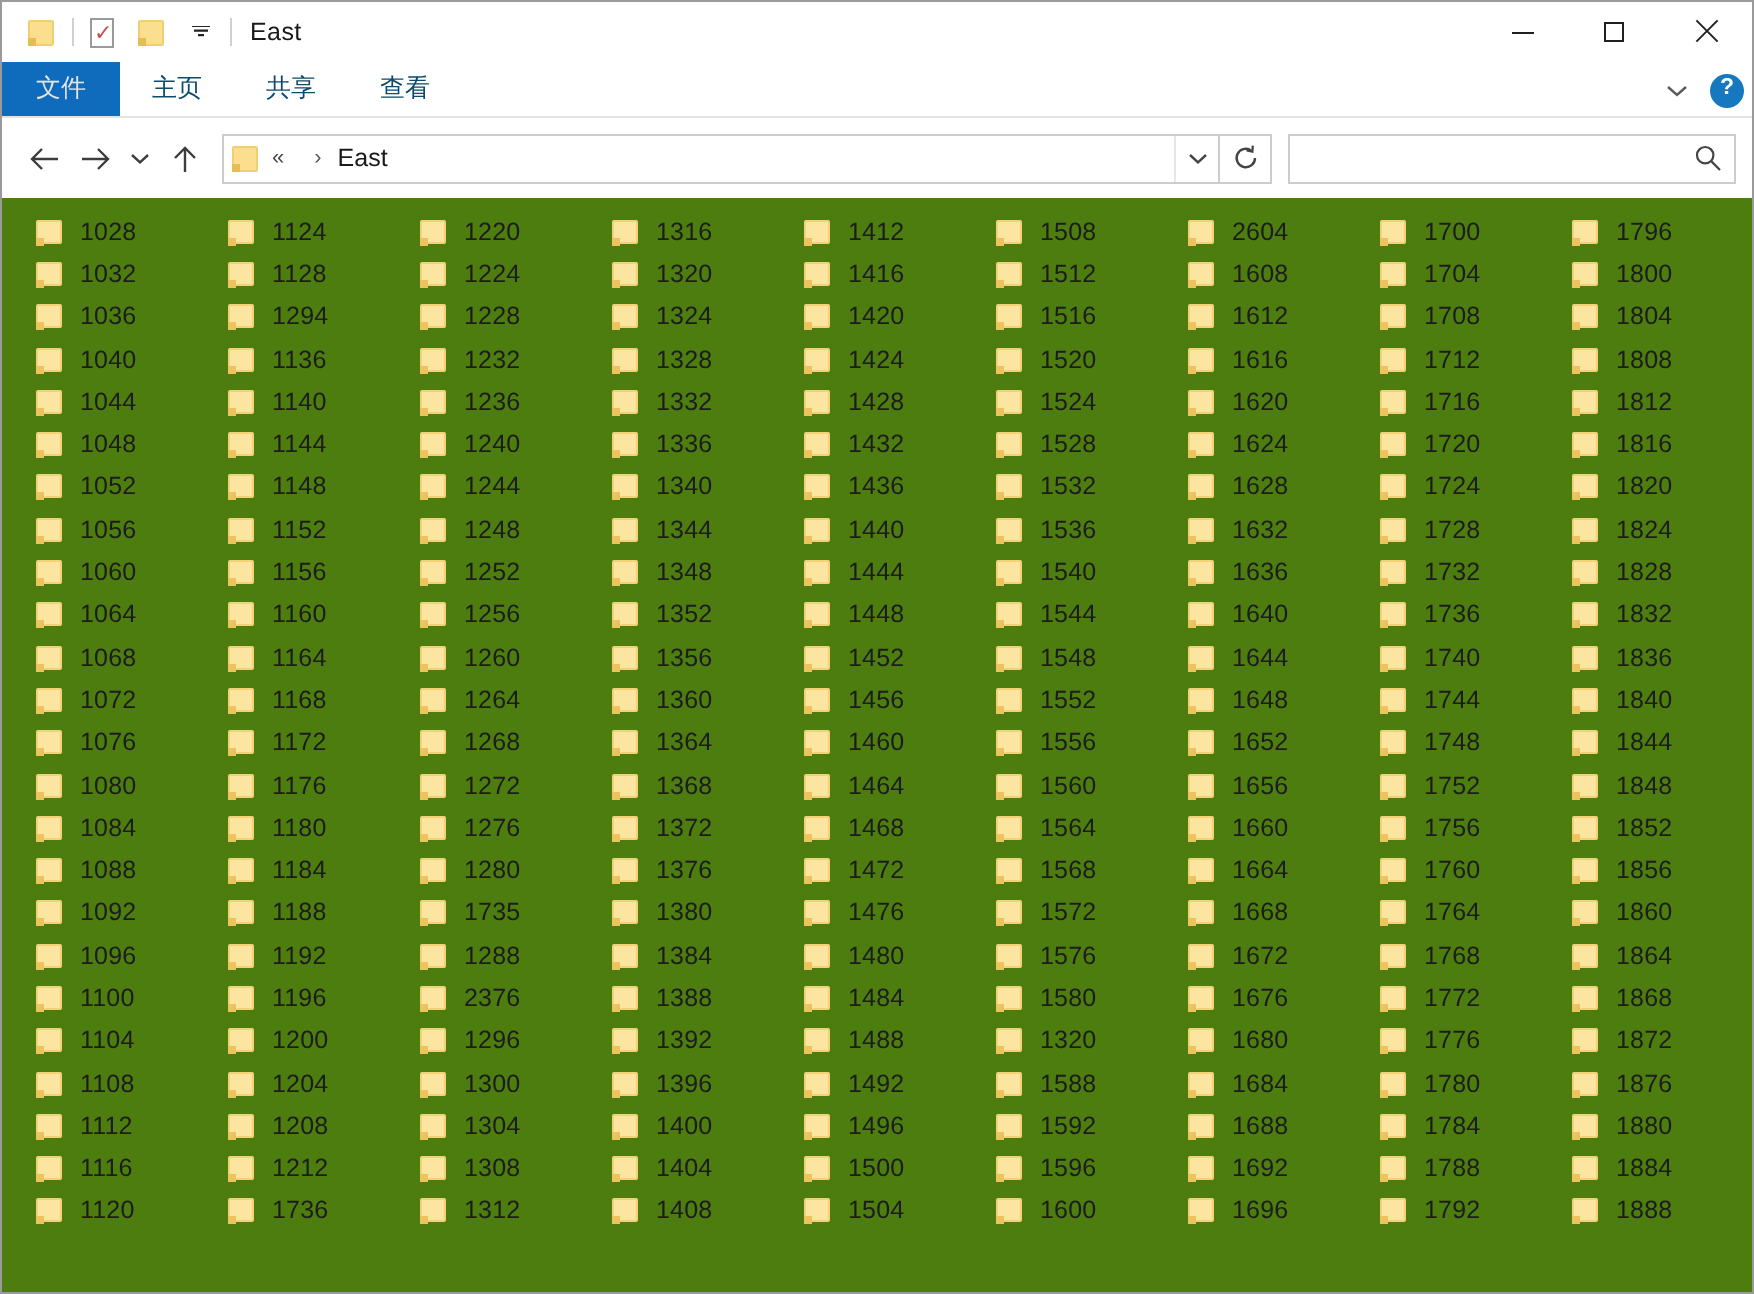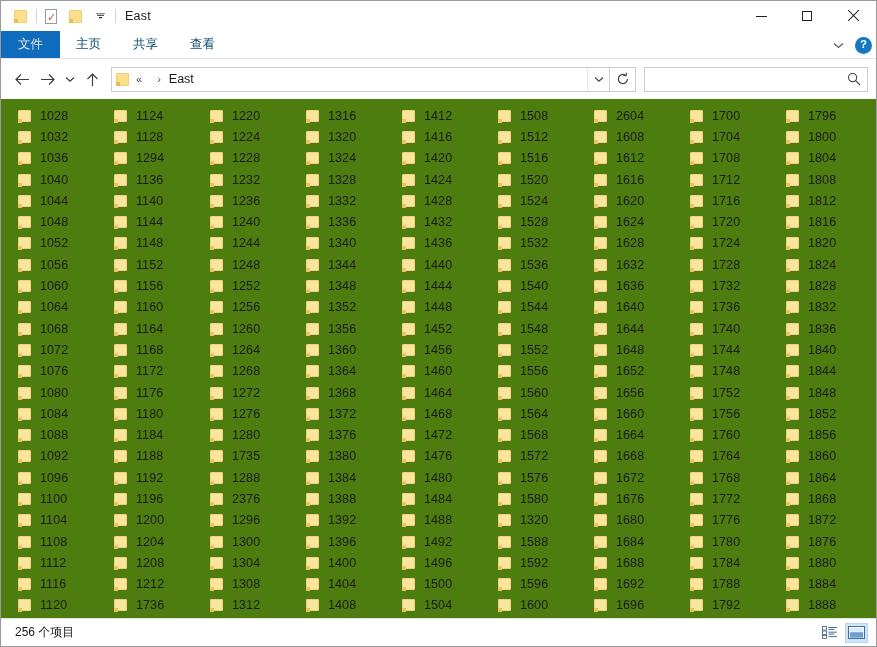--- a/index.html
+++ b/index.html
@@ -1873,34 +1873,14 @@
         <div class="item">
           <span class="folder-ico">
             <span class="body"></span>
             <span class="tab2"></span>
           </span>
           <span class="fname">1888</span>
         </div>
       </div>
   </div>
 
-  <div class="statusbar">
-    <span class="status-text">256 个项目</span>
-    <div class="viewtoggles">
-      <div class="vt">
-        <svg width="16" height="13" viewBox="0 0 16 13">
-          <rect x="0.5" y="0.5" width="4" height="3.6" stroke="#4a6d8c" fill="none" stroke-width="0.9"></rect>
-          <rect x="0.5" y="5" width="4" height="3.6" stroke="#4a6d8c" fill="none" stroke-width="0.9"></rect>
-          <rect x="0.5" y="9.4" width="4" height="3" stroke="#4a6d8c" fill="none" stroke-width="0.9"></rect>
-          <path d="M6.5 1.5 H15 M6.5 3.4 H12.5 M6.5 6.2 H15 M6.5 8.1 H12.5 M6.5 10.6 H15" stroke="#4a6d8c" stroke-width="1" fill="none"></path>
-        </svg>
-      </div>
-      <div class="vt active">
-        <svg width="17" height="13" viewBox="0 0 17 13">
-          <rect x="0.5" y="0.5" width="16" height="12" fill="#ffffff" stroke="#3f6f9e" stroke-width="1"></rect>
-          <rect x="1.8" y="6.2" width="13.4" height="5.5" fill="#6f9fd0"></rect>
-          <rect x="1.8" y="1.8" width="13.4" height="4" fill="#dce9f5"></rect>
-        </svg>
-      </div>
-    </div>
-  </div>
 
 </div>
 
 </body></html>

